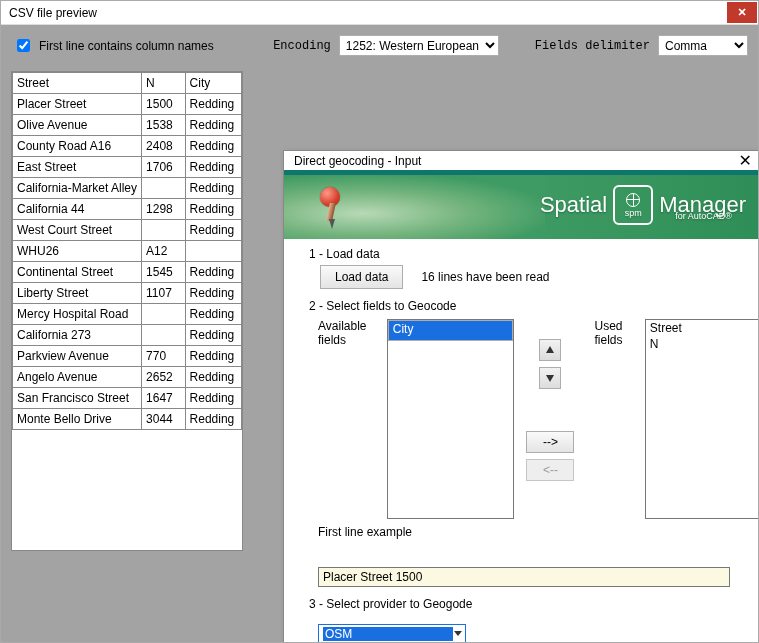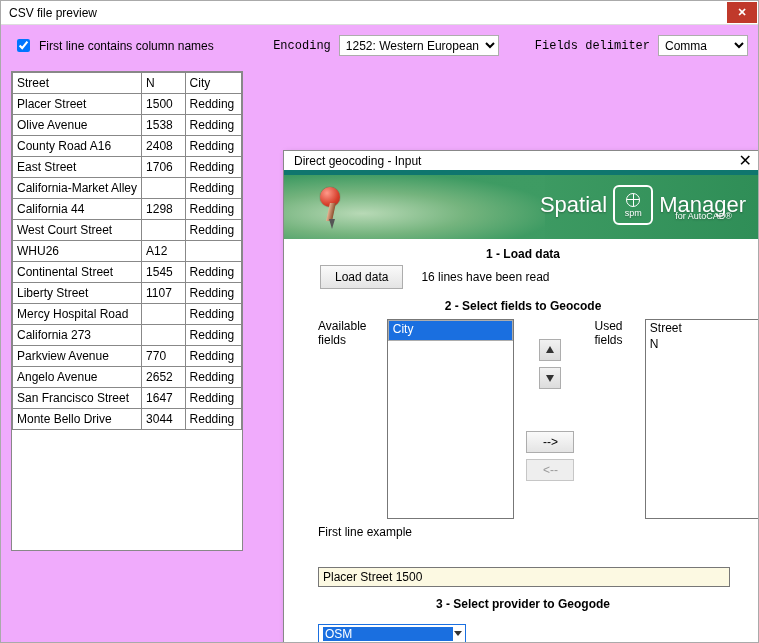--- a/index.html
+++ b/index.html
@@ -9,21 +9,21 @@
     font-size: 12px;
     background: #fff;
     color: #000;
   }
   .window {
     width: 759px;
     height: 643px;
     border: 1px solid #aaa;
     position: relative;
     overflow: hidden;
-    background: #f0abfc;
+    background: #a3a3a3;
   }
   .titlebar {
     height: 24px;
     display: flex;
     align-items: center;
     padding: 0 0 0 8px;
     background: #fff;
     border-bottom: 1px solid #ddd;
   }
   .titlebar .title { flex: 1; font-size: 12px; }
@@ -151,21 +151,21 @@
   }
   .brand .spm-box .g{width:14px;height:14px;border-radius:50%;border:1.5px solid #fff;
     background-image: linear-gradient(#fff,#fff),linear-gradient(#fff,#fff);
     background-size: 100% 1px,1px 100%; background-position:center; background-repeat:no-repeat;
     margin-bottom:2px;}
   .brand .for{position:absolute;right:14px;bottom:4px;font-size:9px;color:#fff;}
   .brand .sp-text{font-weight:300;}
   .brand .mg-text{font-weight:300;}
 
   .section { padding: 6px 14px 2px 18px; }
-  .section .h { font-weight: bold; margin: 2px 0 4px 0; text-align: center; }
+  .section .h { font-weight: normal; margin: 2px 0 4px 7px; }
   .btn {
     font-family: inherit; font-size:12px;
     border:1px solid #adadad;
     background: linear-gradient(#fafafa,#e4e4e4);
     padding: 3px 14px;
     height:24px;
   }
   .btn.small{padding:0;width:48px;height:22px;}
   .load-row{display:flex;align-items:center;gap:18px;padding-left:18px;}
   .fields-area{

